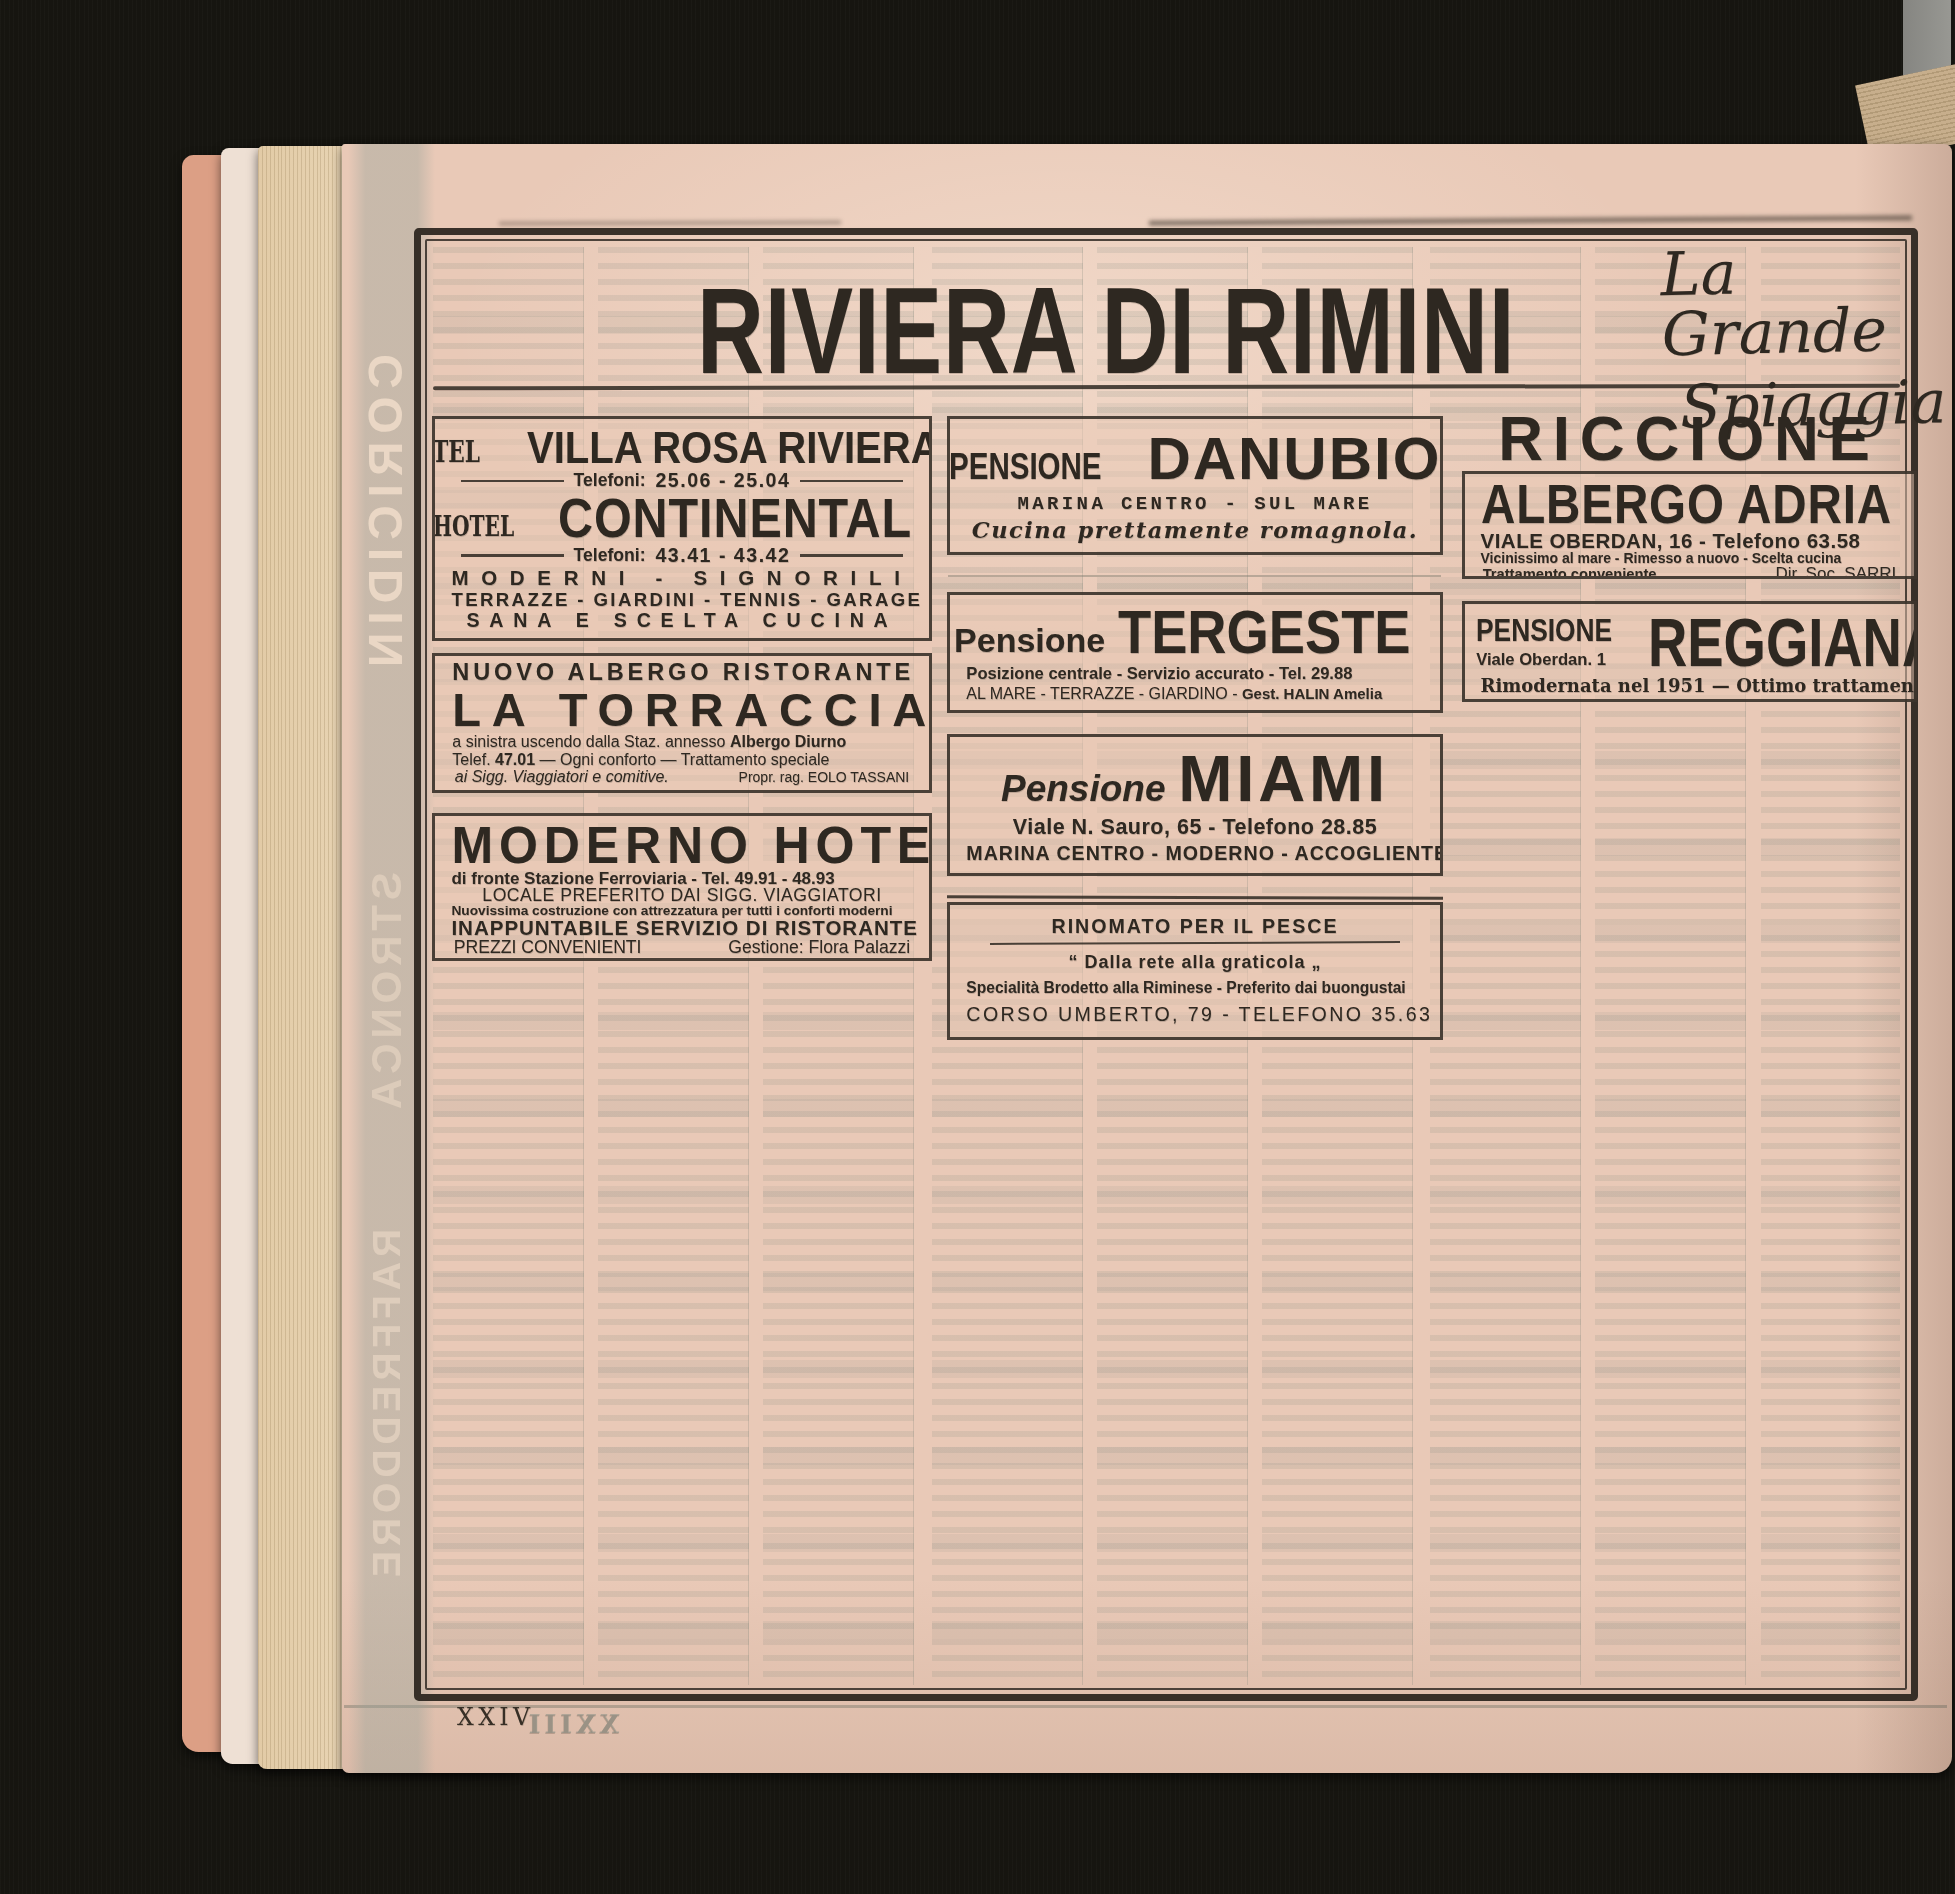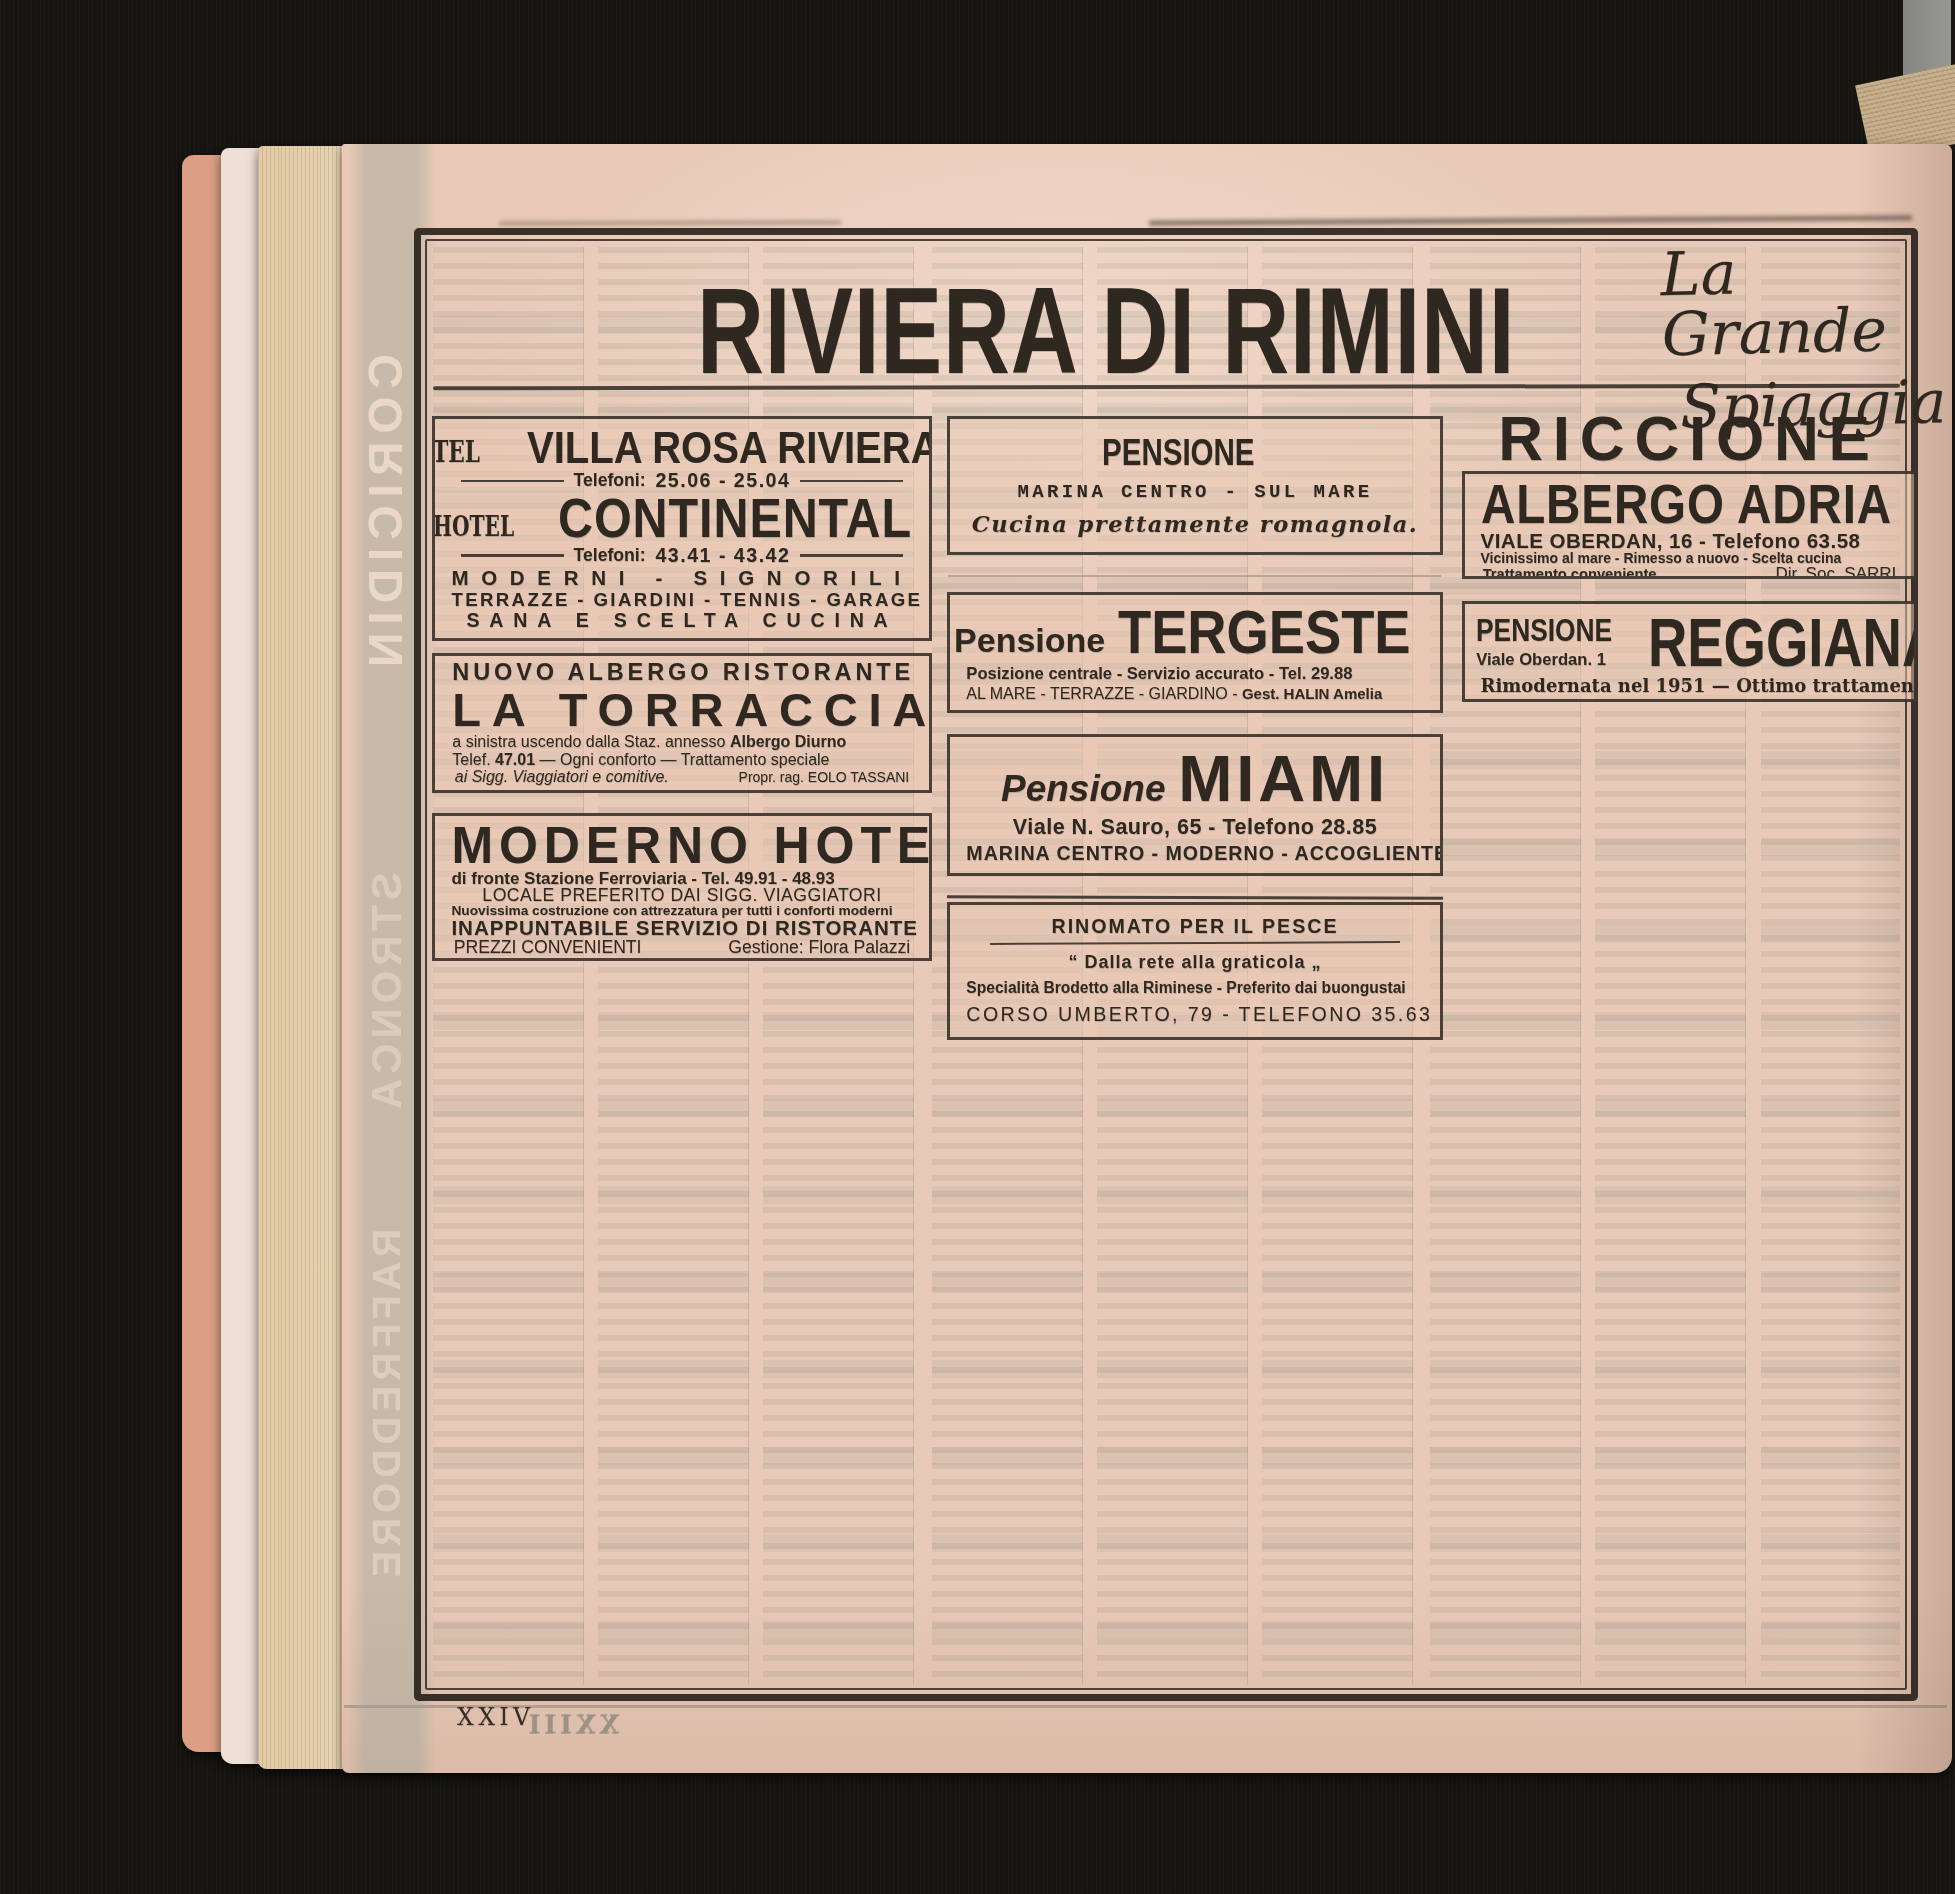--- a/index.html
+++ b/index.html
@@ -154,20 +154,21 @@
     <div class="row left nowrap" style="font-weight:bold;font-size:20.5px;letter-spacing:1px;">INAPPUNTABILE SERVIZIO DI RISTORANTE</div>
     <div class="between">
       <span style="font-size:17.6px;">PREZZI CONVENIENTI</span>
       <span style="font-size:17.6px;">Gestione: Flora Palazzi</span>
     </div>
   </div>
 
   <div class="box" style="left:947px;top:416px;width:496px;height:139px;padding:4.9px 6.8px;">
     <div class="row-inline">
       <span class="sqz" style="font-weight:bold;font-size:36px;transform:scaleX(.82);">PENSIONE</span>
+      <span class="nowrap" style="font-weight:bold;font-size:60px;letter-spacing:2px;">DANUBIO</span>
     </div>
     <div class="row nowrap" style="font-weight:bold;font-size:19px;letter-spacing:3.4px;font-family:Liberation Mono, monospace;">MARINA CENTRO - SUL MARE</div>
     <div class="row serif nowrap" style="font-weight:bold;font-style:italic;font-size:22.5px;letter-spacing:1.5px;">Cucina prettamente romagnola.</div>
   </div>
 
   <div class="box" style="left:947px;top:592px;width:496px;height:121px;padding:3.9px 6.8px;">
     <div class="row-inline">
       <span style="font-weight:bold;font-size:34px;">Pensione</span>
       <span class="sqz nowrap" style="font-weight:bold;font-size:59px;transform:scale(.92,1.05);">TERGESTE</span>
     </div>

